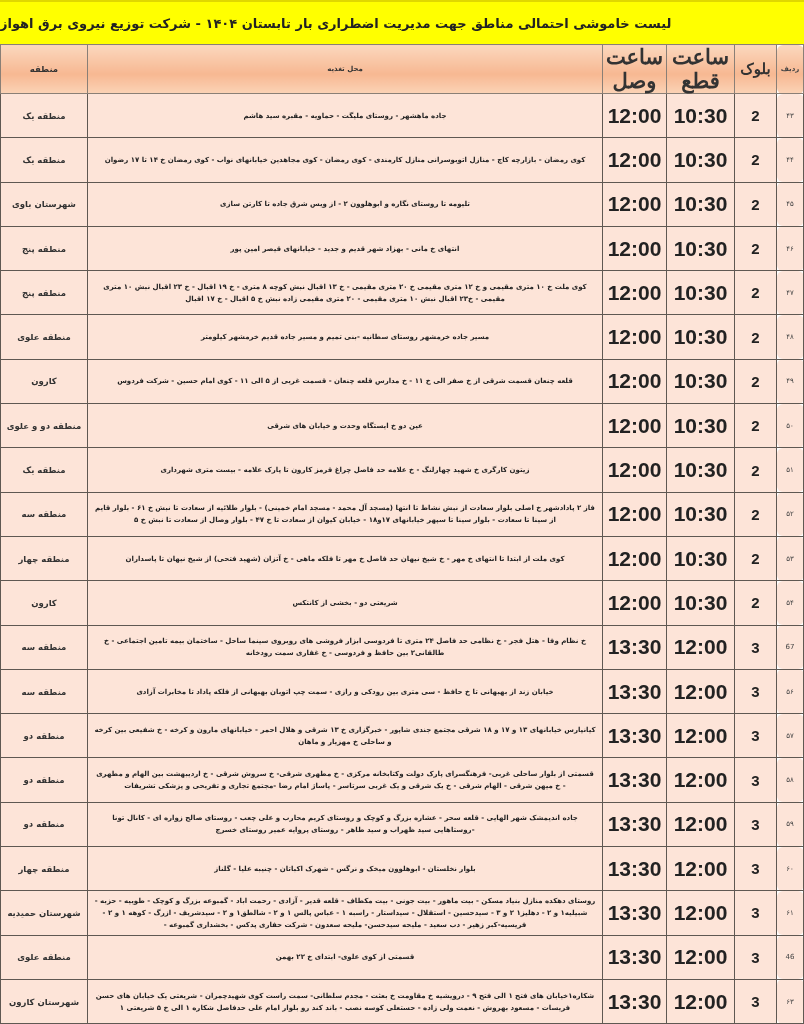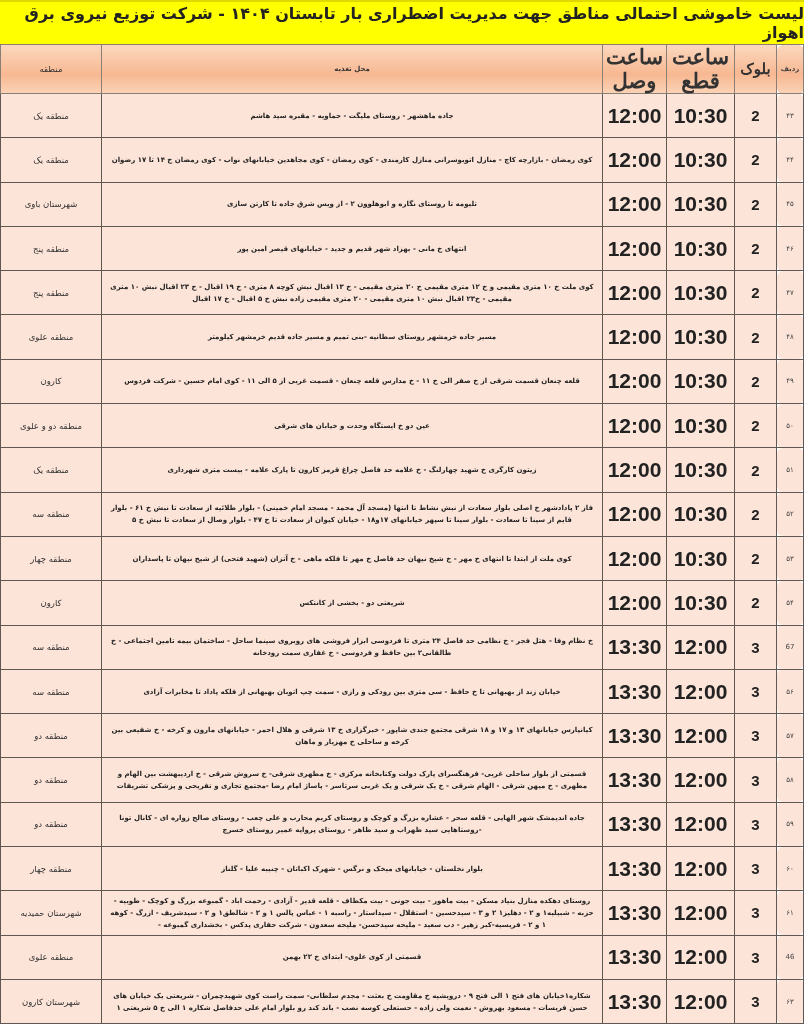--- a/index.html
+++ b/index.html
@@ -5,23 +5,23 @@
     html, body { margin: 0; padding: 0; }
     body {
       width: 804px; height: 1024px; overflow: hidden;
       background: #ffffff;
       font-family: "DejaVu Sans", sans-serif;
     }
     .page { width: 804px; position: relative; }
     .title-bar {
       height: 44px; background: #ffff00;
       border-top: 2px solid #e0d800;
-      display: flex; align-items: center; justify-content: flex-start;
+      display: flex; align-items: center; justify-content: flex-end;
       direction: rtl;
-      font-size: 16px; font-weight: bold; color: #222;
+      font-size: 13px; font-weight: bold; color: #222;
       box-sizing: border-box;
     }
     .date-bar {
       height: 24px; background: #ff0000;
       display: flex; align-items: center; justify-content: center;
       font-family: "Liberation Sans", sans-serif;
       font-size: 17px; font-weight: bold; color: #1a0000;
       border-top: 1px solid #f4a000;
     }
     table {
@@ -42,21 +42,21 @@
       color: #222;
       box-sizing: border-box;
     }
     tr.row { height: 44.3px; }
     .c-idx { width: 26px; font-size: 7px; color: #444; border-radius: 6px; }
     .c-block { width: 41px; font-family: "Liberation Sans", sans-serif; font-size: 15px; font-weight: bold; }
     .c-cut, .c-con { font-family: "Liberation Sans", sans-serif; font-size: 21px; font-weight: bold; }
     .c-cut { width: 67px; }
     .c-con { width: 63px; }
     .c-desc { font-size: 7px; font-weight: bold; line-height: 12px; padding: 0 6px; }
-    .c-region { width: 82px; font-size: 8.5px; font-weight: normal; color: #333; padding: 0 9px; }
+    .c-region { width: 82px; font-size: 8.5px; font-weight: bold; color: #333; padding: 0 2px; }
   </style>
 </head>
 <body>
 
 <div class="page">
   <div class="title-bar">
     <span>لیست خاموشی احتمالی مناطق جهت مدیریت اضطراری بار تابستان ۱۴۰۴ - شرکت توزیع نیروی برق اهواز</span>
   </div>
 
   <table>
@@ -205,21 +205,21 @@
           <td class="c-cut">12:00</td>
           <td class="c-con">13:30</td>
           <td class="c-desc">جاده اندیمشک شهر الهایی - قلعه سحر - عشاره بزرگ و کوچک و روستای کریم محارب و علی چعب - روستای صالح زواره ای - کانال تونا -روستاهایی سید ظهراب و سید طاهر - روستای پروایه عمیر روستای خسرج</td>
           <td class="c-region">منطقه دو</td>
         </tr>
         <tr class="row">
           <td class="c-idx">۶۰</td>
           <td class="c-block">3</td>
           <td class="c-cut">12:00</td>
           <td class="c-con">13:30</td>
-          <td class="c-desc">بلوار نخلستان - خیابانهای میخک و نرگس - شهرک اکباتان - چنیبه علیا - گلناز</td>
+          <td class="c-desc">بلوار نخلستان - ابوهلوون میخک و نرگس - شهرک اکباتان - چنیبه علیا - گلناز</td>
           <td class="c-region">منطقه چهار</td>
         </tr>
         <tr class="row">
           <td class="c-idx">۶۱</td>
           <td class="c-block">3</td>
           <td class="c-cut">12:00</td>
           <td class="c-con">13:30</td>
           <td class="c-desc">روستای دهکده منازل بنیاد مسکن - بیت ماهور - بیت جونی - بیت مکطاف - قلعه قدیر - آزادی - رحمت اباد - گمبوعه بزرگ و کوچک - طوبیه - حزبه - شبیلیه۱ و ۲ - دهلیز۱ ۲ و ۳ - سیدحسین - استقلال - سیداستار - راسبه ۱ - عباس پالس ۱ و ۲ - شالطق۱ و ۲ - سیدشریف - ازرگ - کوهه ۱ و ۲ - فریسیه-کبر زهیر - دب سعید - ملیحه سیدحسن- ملیحه سعدون - شرکت حفاری پدکس - بخشداری گمبوعه -</td>
           <td class="c-region">شهرستان حمیدیه</td>
         </tr>

